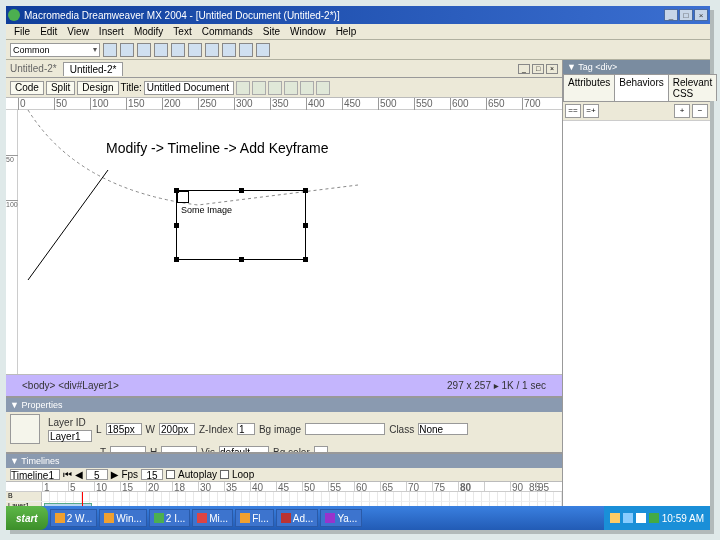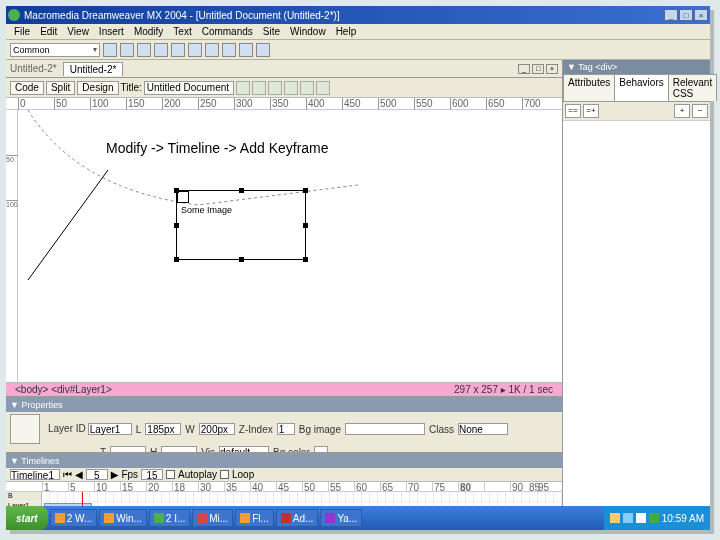--- a/index.html
+++ b/index.html
@@ -57,21 +57,21 @@
 .ruler .tick span{position:absolute;top:0;left:1px}
 
 
 .canvas{flex:1;background:#fff;position:relative;overflow:hidden}
 .vruler{position:absolute;left:0;top:0;width:12px;bottom:0;background:#fff;border-right:1px solid #ccc}
 .vruler .vtick{position:absolute;left:0;width:12px;border-top:1px solid #999;font-size:7px;color:#666}
 .canvas svg{position:absolute;left:12px;top:0}
 .selbox{position:absolute;border:1px solid #000}
 .selhandle{position:absolute;width:5px;height:5px;background:#000}
 .annotation{position:absolute;font-size:14px;font-weight:normal;color:#000;font-family:Arial}
-.statusrow{height:14px;background:#f9a8d4;border-top:1px solid #bbb;display:flex;align-items:center;font-size:8px;color:#333;padding:0 9px}
+.statusrow{height:22px;background:#c4b5fd;border-top:1px solid #bbb;display:flex;align-items:center;font-size:8px;color:#333;padding:0 16px}
 .statusrow .sp{flex:1}
 
 
 .props{height:56px;background:#ece9d8;border-top:2px solid #999}
 .props .phead{height:14px;background:#8a9ab0;color:#fff;font-size:9px;padding:0 4px;display:flex;align-items:center}
 .props .body{padding:2px 4px;display:flex;flex-direction:column;gap:2px;font-size:8px}
 .props .row{display:flex;gap:4px;align-items:center}
 .props .row .lbl{color:#333}
 .props .row .inp{width:36px;height:12px;border:1px solid #999;background:#fff;padding:0 1px}
 .props .row .sel{width:50px;height:12px;border:1px solid #999;background:#fff}
@@ -254,21 +254,21 @@
         <span>&lt;body&gt; &lt;div#Layer1&gt;</span>
         <span class="sp"></span>
         <span>297 x 257 ▸ 1K / 1 sec</span>
       </div>
 
       <div class="props">
         <div class="phead">▼ Properties</div>
         <div class="body">
           <div class="row">
             <div class="lyr"></div>
-            <div style="display:flex;flex-direction:row;gap:2px">
+            <div style="display:flex;flex-direction:column;gap:2px">
               <span class="lbl">Layer ID</span>
               <div class="inp" style="width:44px">Layer1</div>
             </div>
             <span class="lbl">L</span>
             <div class="inp">185px</div>
             <span class="lbl">W</span>
             <div class="inp">200px</div>
             <span class="lbl">Z-Index</span>
             <div class="inp" style="width:18px">1</div>
             <span class="lbl">Bg image</span>

